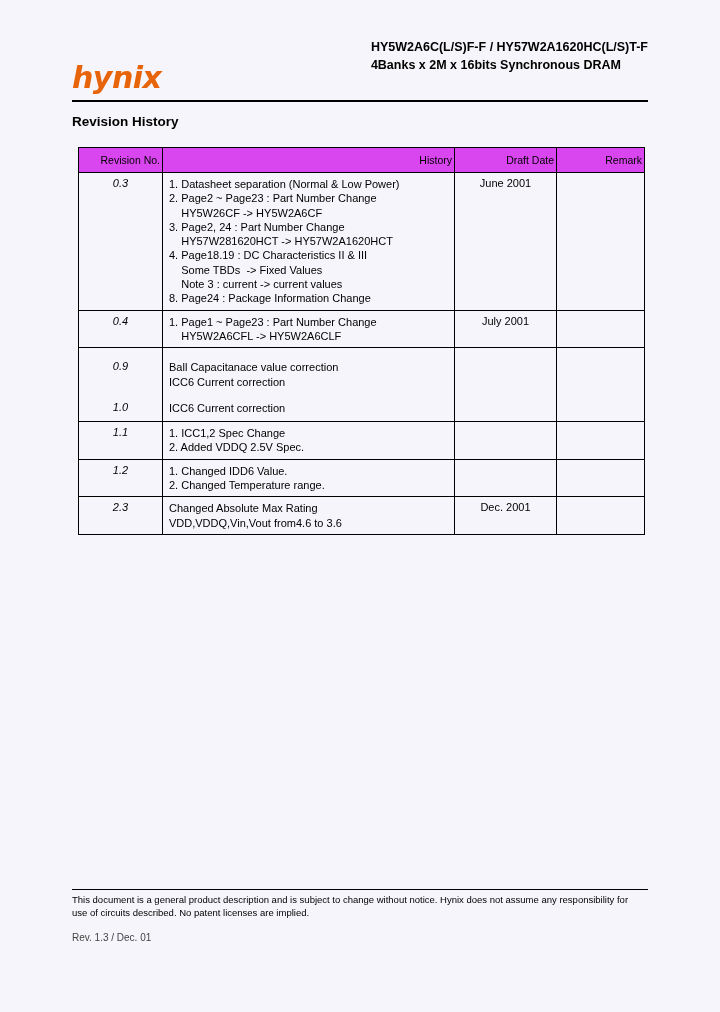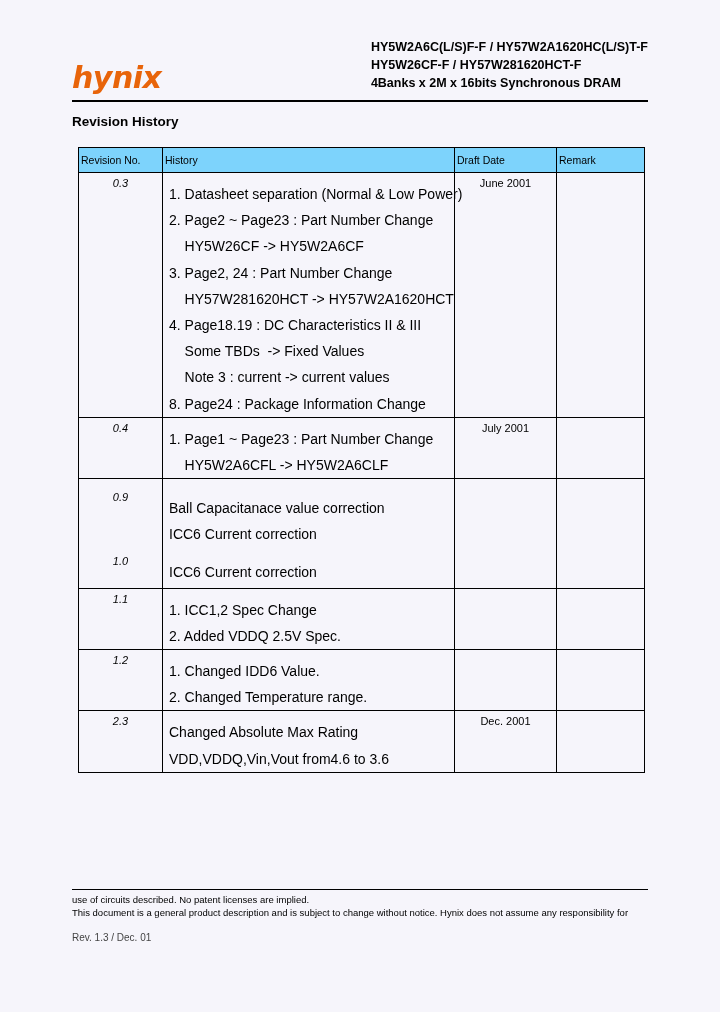--- a/index.html
+++ b/index.html
@@ -73,28 +73,28 @@
   }
   table.rev {
     position: absolute;
     left: 78px;
     top: 147px;
     width: 566px;
     border-collapse: collapse;
     table-layout: fixed;
   }
   table.rev th {
-    background: #7dd3fc;
+    background: #d946ef;
     border: 1px solid #000;
     font-size: 10.5px;
     font-weight: normal;
     color: #000;
     height: 22px;
     padding: 1px 2px;
-    text-align: left;
+    text-align: right;
     vertical-align: middle;
   }
   table.rev td {
     border: 1px solid #000;
     font-size: 11px;
     color: #000;
     padding: 4px 6px;
     vertical-align: top;
   }
   td.num {
@@ -110,22 +110,21 @@
     font-size: 10.5px;
     padding-top: 5px;
     margin-top: 15px;
   }
   td.remark {
     text-align: center;
   }
   .hist-line {
     line-height: 1.30;
     white-space: pre;
-    font-size: 14px;
-    margin-top: 8px;
+    font-size: 11px;
   }
   .footer-rule {
     position: absolute;
     left: 72px;
     top: 889px;
     width: 576px;
     height: 1px;
     background: #000;
   }
   .footer {
@@ -149,21 +148,20 @@
 </style>
 </head>
 <body>
 
 <div class="page">
 
   <div class="header">
     <div class="logo">hynix</div>
     <div class="header-lines">
       <div class="hdr-line">HY5W2A6C(L/S)F-F / HY57W2A1620HC(L/S)T-F</div>
-      <div class="hdr-line">HY5W26CF-F / HY57W281620HCT-F</div>
       <div class="hdr-line italic">4Banks x 2M x 16bits Synchronous DRAM</div>
     </div>
   </div>
 
   <div class="header-rule"></div>
 
   <div class="section-title">Revision History</div>
 
   <table class="rev">
     <colgroup>
@@ -254,18 +252,18 @@
           <div class="hist-line">VDD,VDDQ,Vin,Vout from4.6 to 3.6</div>
         </td>
         <td class="date">Dec. 2001</td>
         <td class="remark"></td>
       </tr>
     </tbody>
   </table>
 
   <div class="footer-rule"></div>
   <div class="footer">
+    <div class="footer-text">This document is a general product description and is subject to change without notice. Hynix does not assume any responsibility for</div>
     <div class="footer-text">use of circuits described. No patent licenses are implied.</div>
-    <div class="footer-text">This document is a general product description and is subject to change without notice. Hynix does not assume any responsibility for</div>
     <div class="footer-rev">Rev. 1.3 /  Dec. 01</div>
   </div>
 
 </div>
 
 </body></html>

